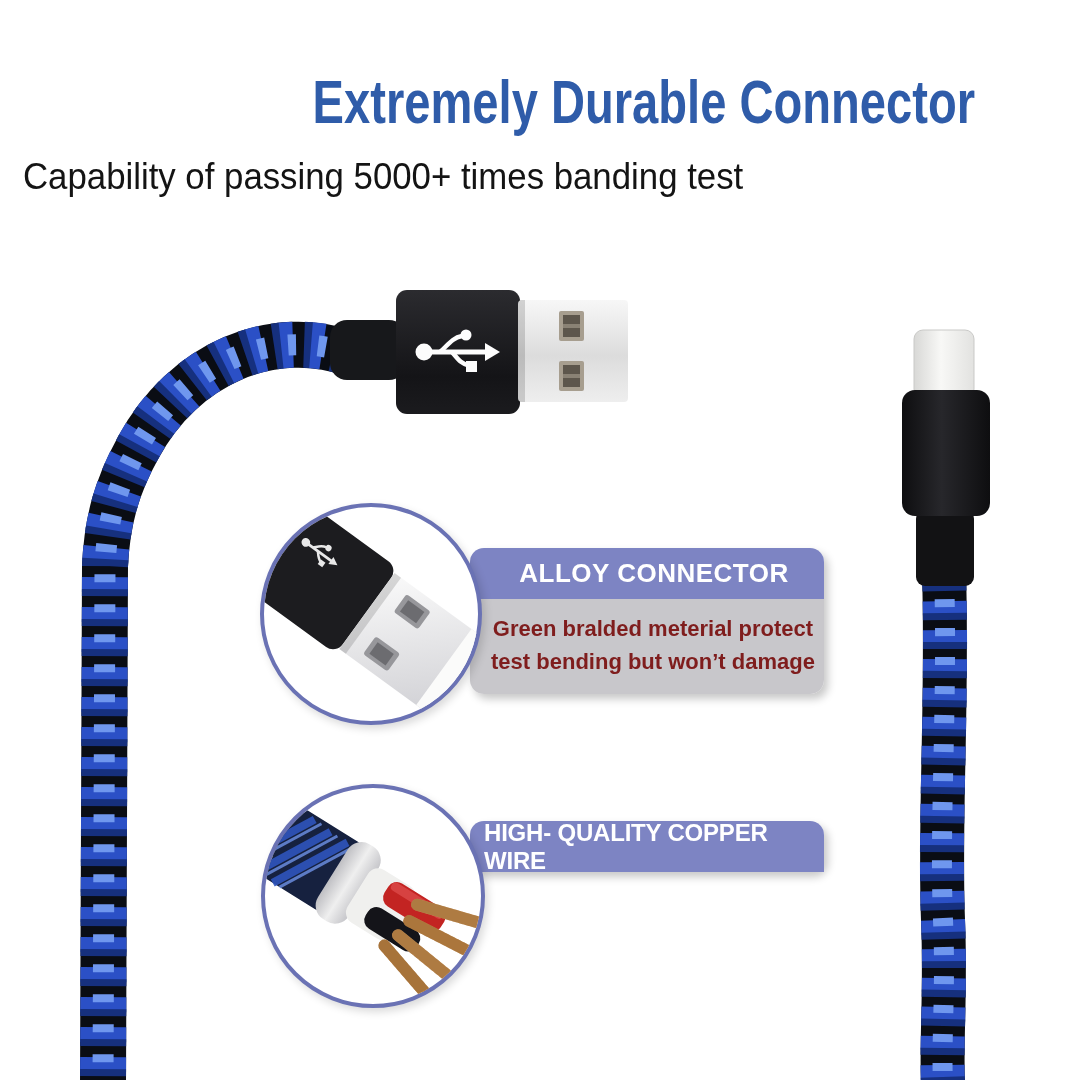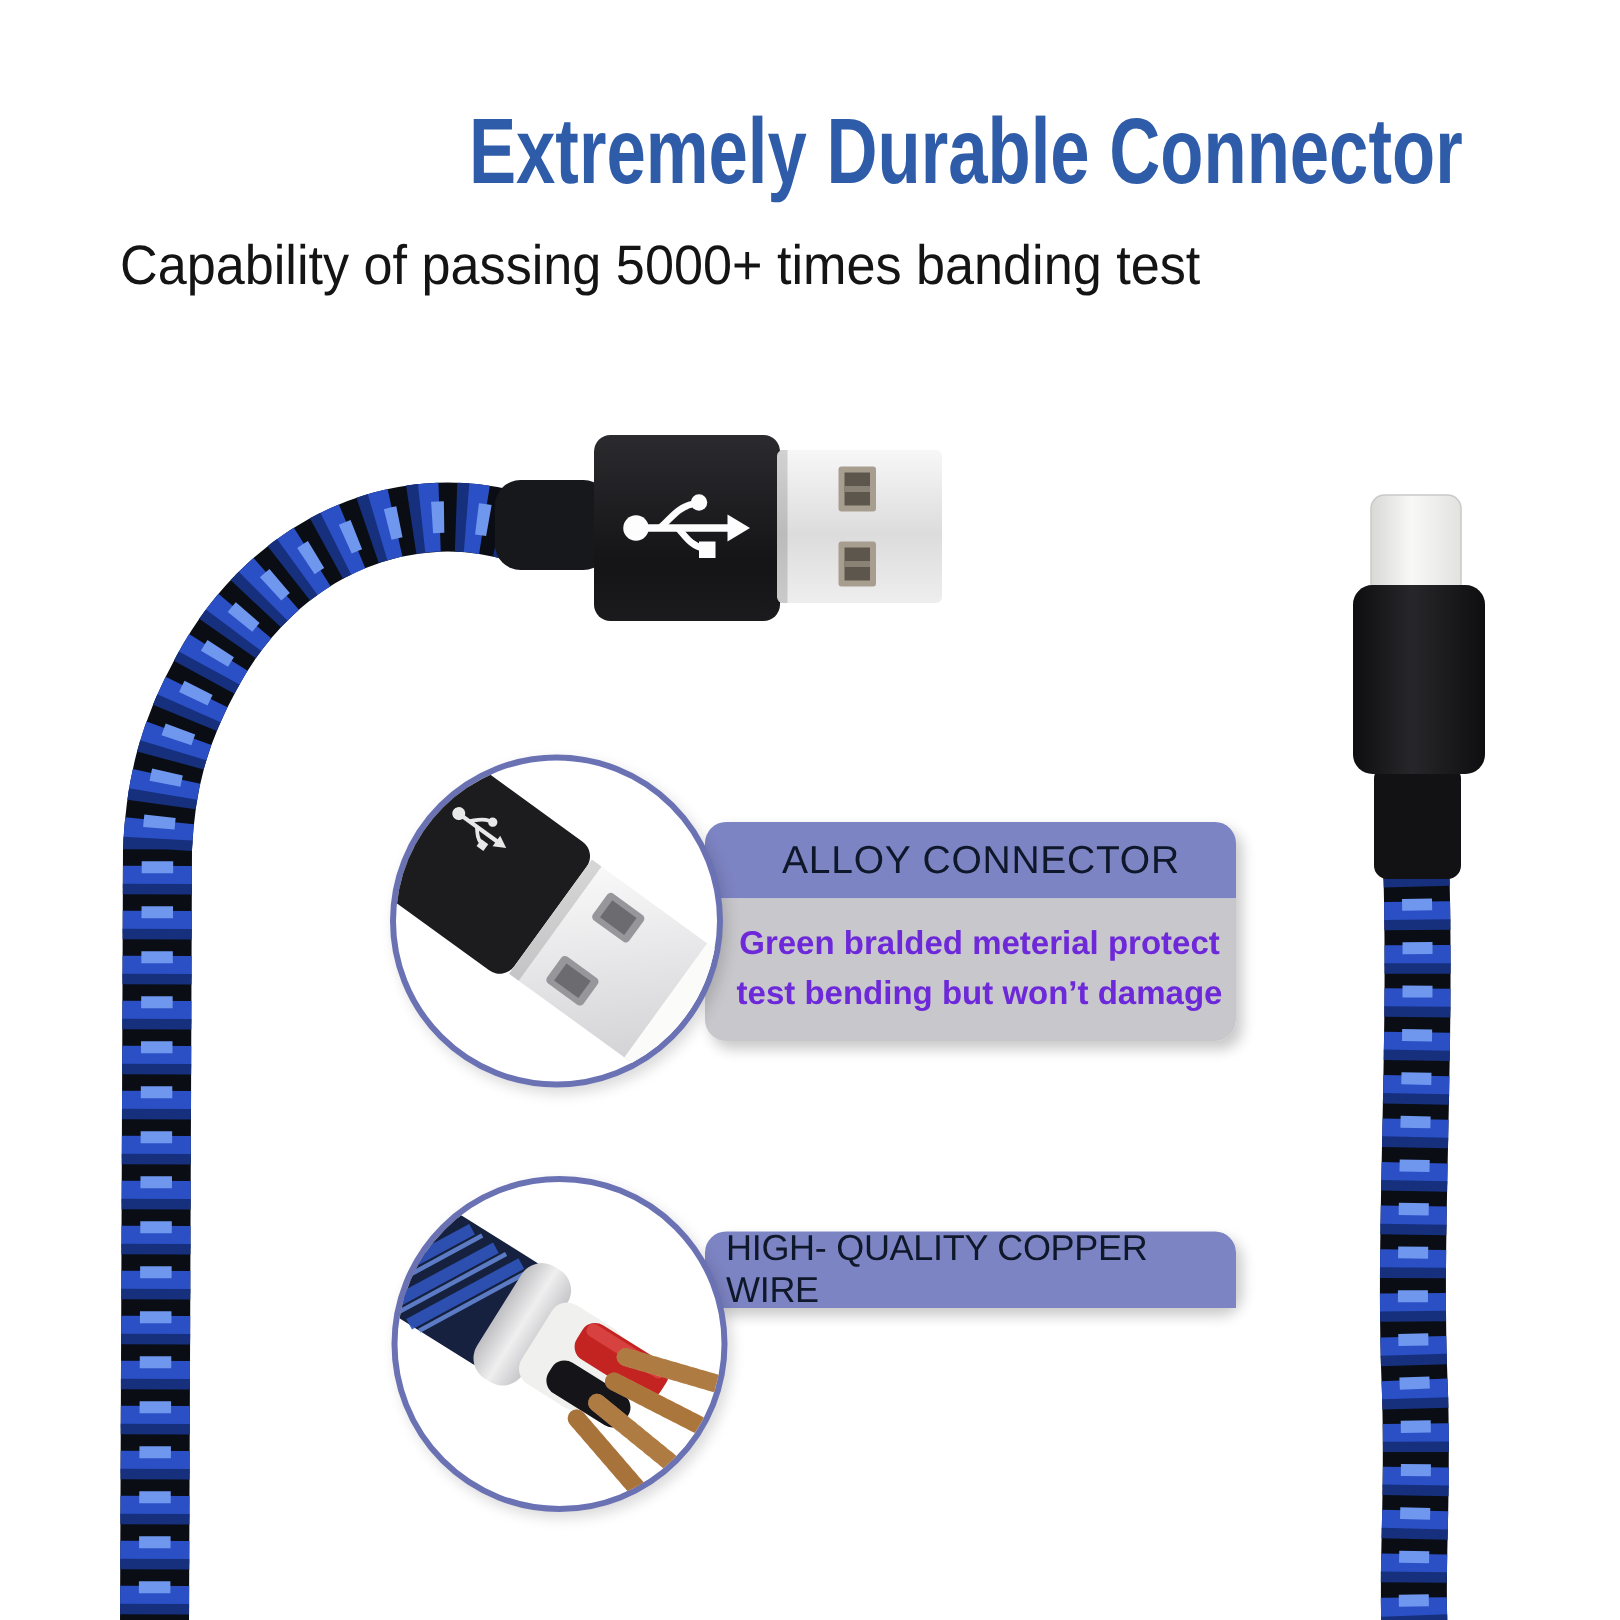--- a/index.html
+++ b/index.html
@@ -3,31 +3,31 @@
 <meta charset="utf-8">
 <style>
   html,body{margin:0;padding:0;background:#fff;}
   .stage{position:relative;width:1080px;height:1080px;background:#fff;overflow:hidden;
          font-family:"Liberation Sans",sans-serif;}
   .scene{position:absolute;left:0;top:0;width:1080px;height:1080px;z-index:1;}
 
   .title{position:absolute;left:0;top:66px;width:1080px;text-align:right;z-index:4;}
   .title span{display:inline-block;font-size:62px;font-weight:800;color:#2f5ca9;
               letter-spacing:0px;transform:scaleX(.76);transform-origin:center;white-space:nowrap;}
-  .subtitle{position:absolute;left:0;top:156px;width:880px;text-align:center;z-index:4;}
+  .subtitle{position:absolute;left:0;top:156px;width:880px;z-index:4;}
   .subtitle span{display:inline-block;font-size:37px;font-weight:400;color:#141414;
                  transform:scaleX(.94);transform-origin:center;white-space:nowrap;}
 
   .callout{position:absolute;left:470px;width:354px;border-radius:14px;z-index:2;
            box-shadow:4px 5px 9px rgba(0,0,0,.22);}
-  .callout .hd{height:51px;background:#7d84c3;border-radius:14px 14px 0 0;color:#0f172a;
-               font-weight:400;display:flex;align-items:center;justify-content:center;
+  .callout .hd{height:51px;background:#7d84c3;border-radius:14px 14px 0 0;color:#ffffff;
+               font-weight:700;display:flex;align-items:center;justify-content:center;
                padding-left:14px;box-sizing:border-box;}
   .callout .bd{background:#c8c7cb;border-radius:0 0 14px 14px;text-align:center;
-               font-weight:700;color:#6d28d9;font-size:22px;line-height:33px;
+               font-weight:700;color:#7f1d1d;font-size:22px;line-height:33px;
                padding:13px 6px 0 18px;box-sizing:border-box;}
   #callout-1{top:548px;}
   #callout-1 .hd{font-size:26px;letter-spacing:.5px;}
   #callout-1 .bd{height:95px;}
   #callout-2{top:821px;}
   #callout-2 .hd{font-size:24px;letter-spacing:-.2px;}
   #callout-2 .bd{height:94px;}
 
   .circle{position:absolute;border-radius:50%;background:#fff;border:4px solid #6a72b4;
           overflow:hidden;z-index:3;box-shadow:3px 4px 9px rgba(0,0,0,.15);}

